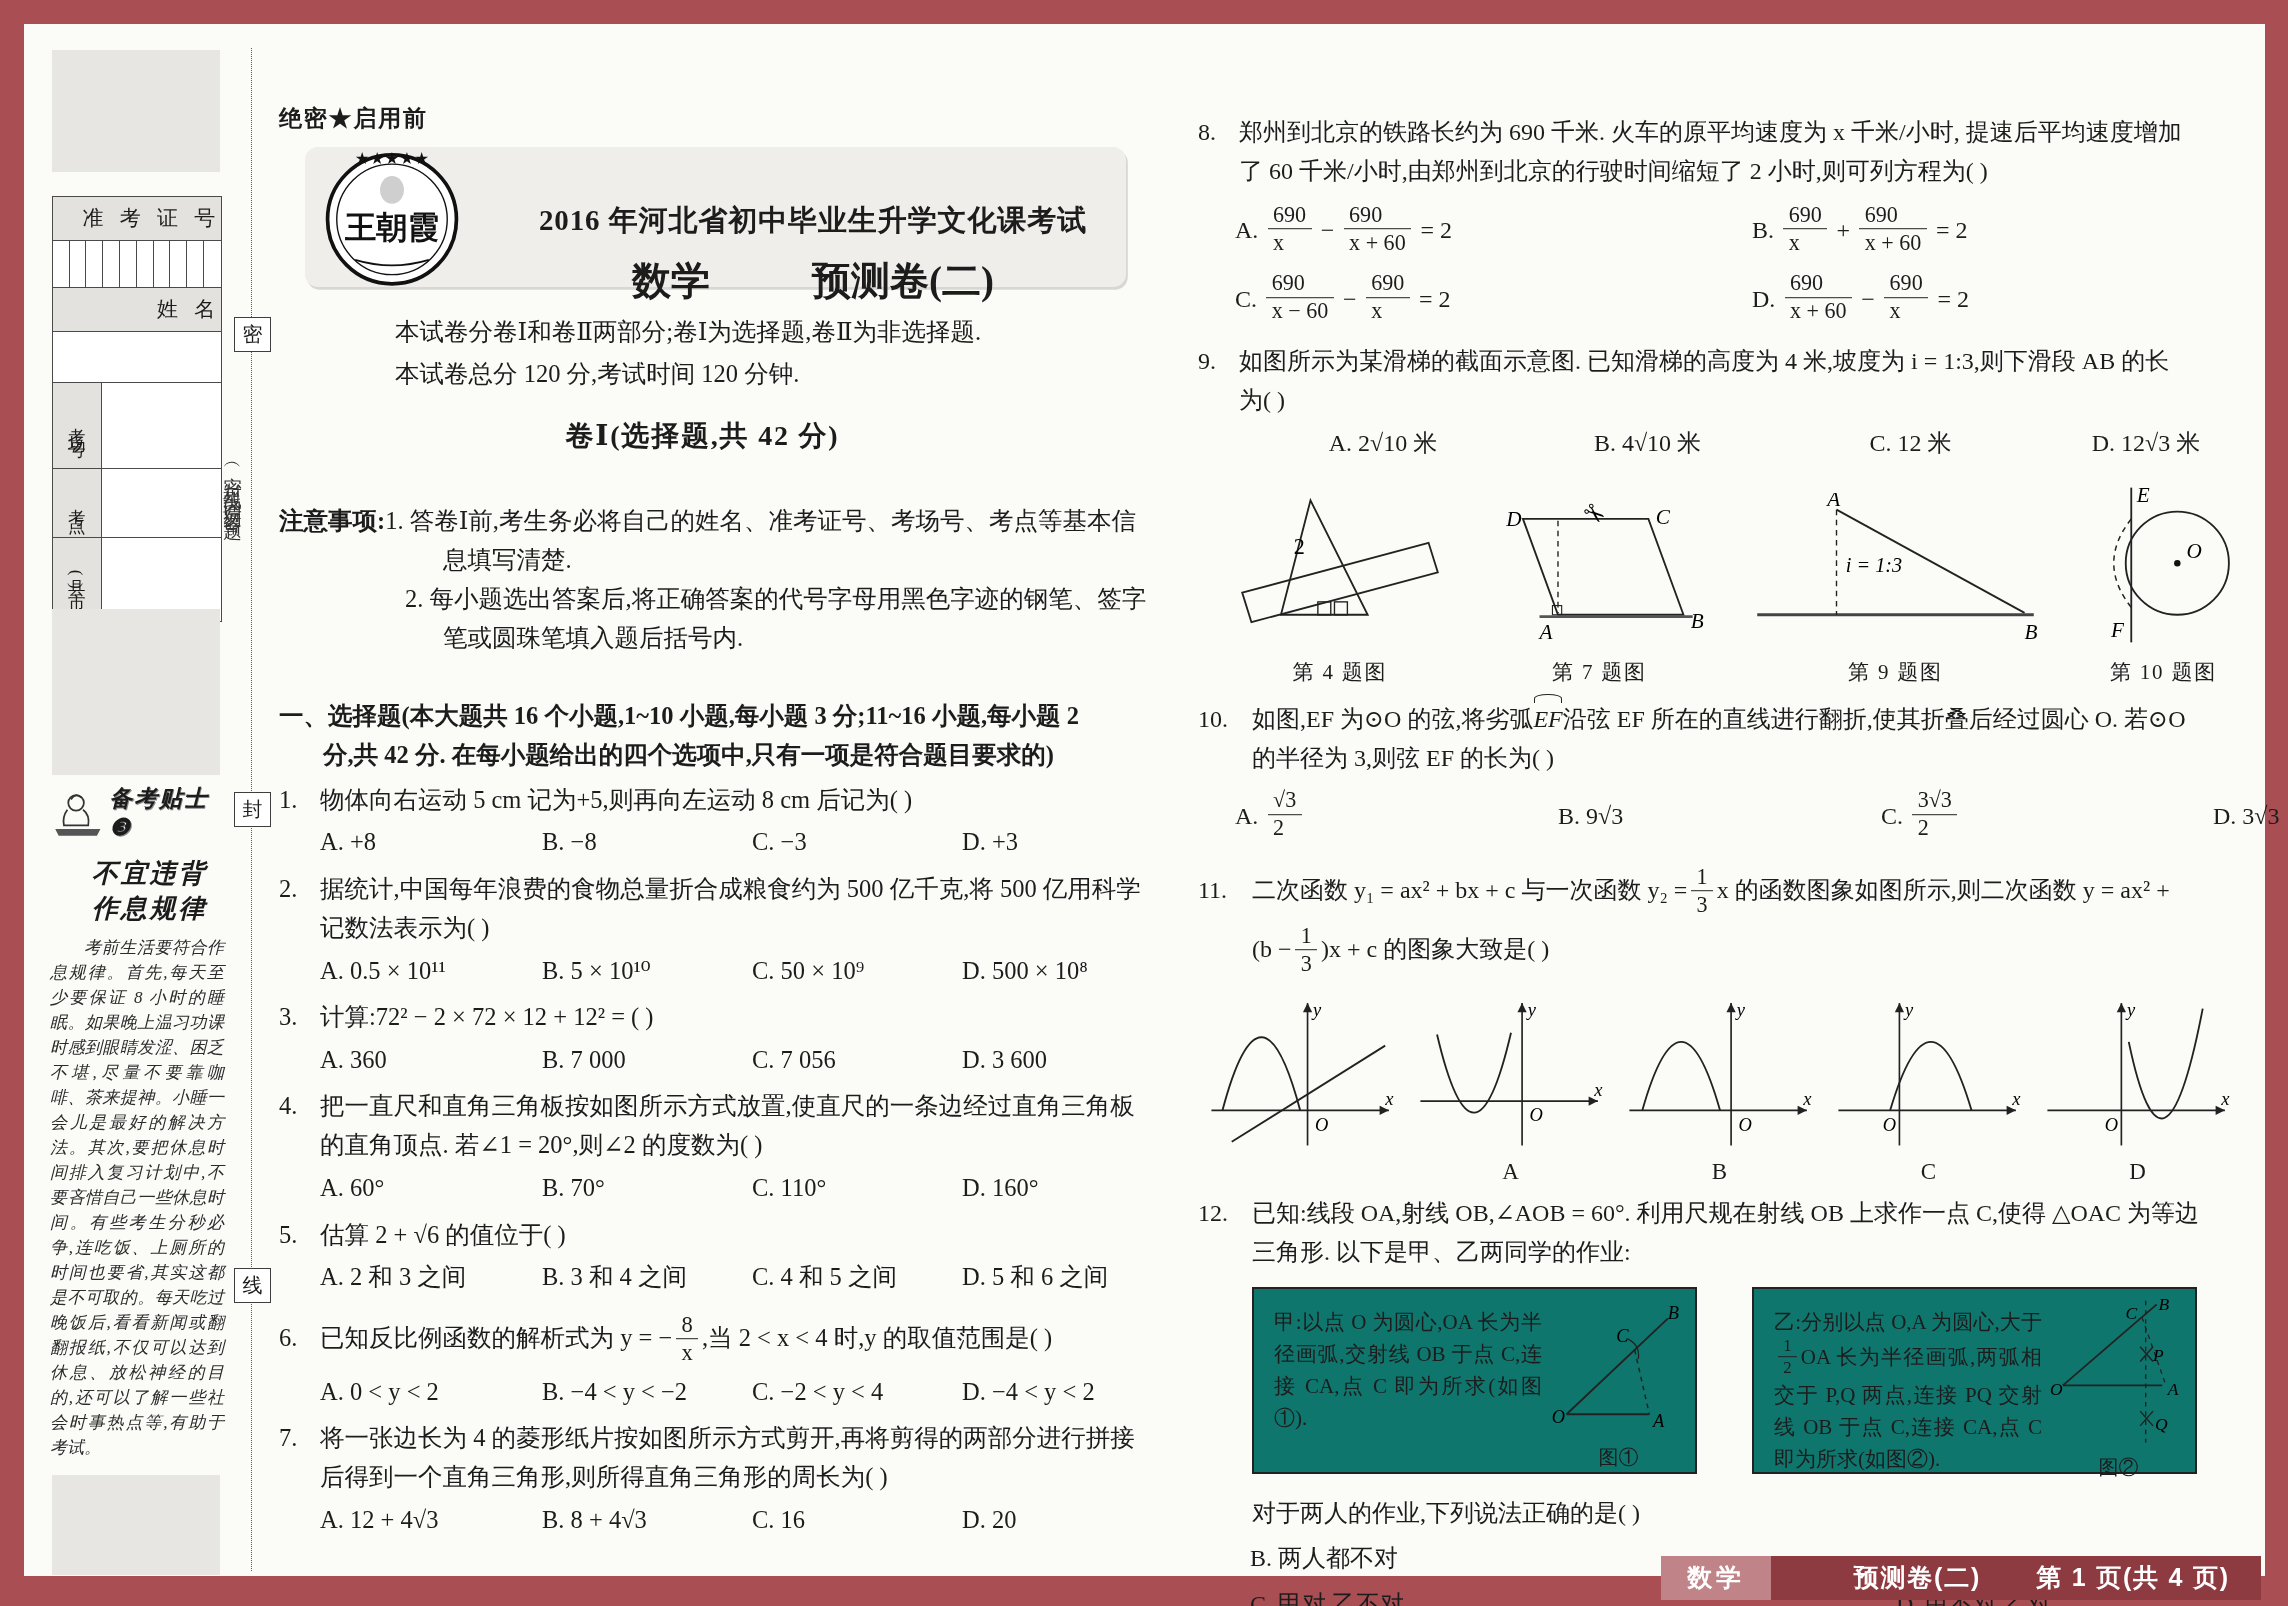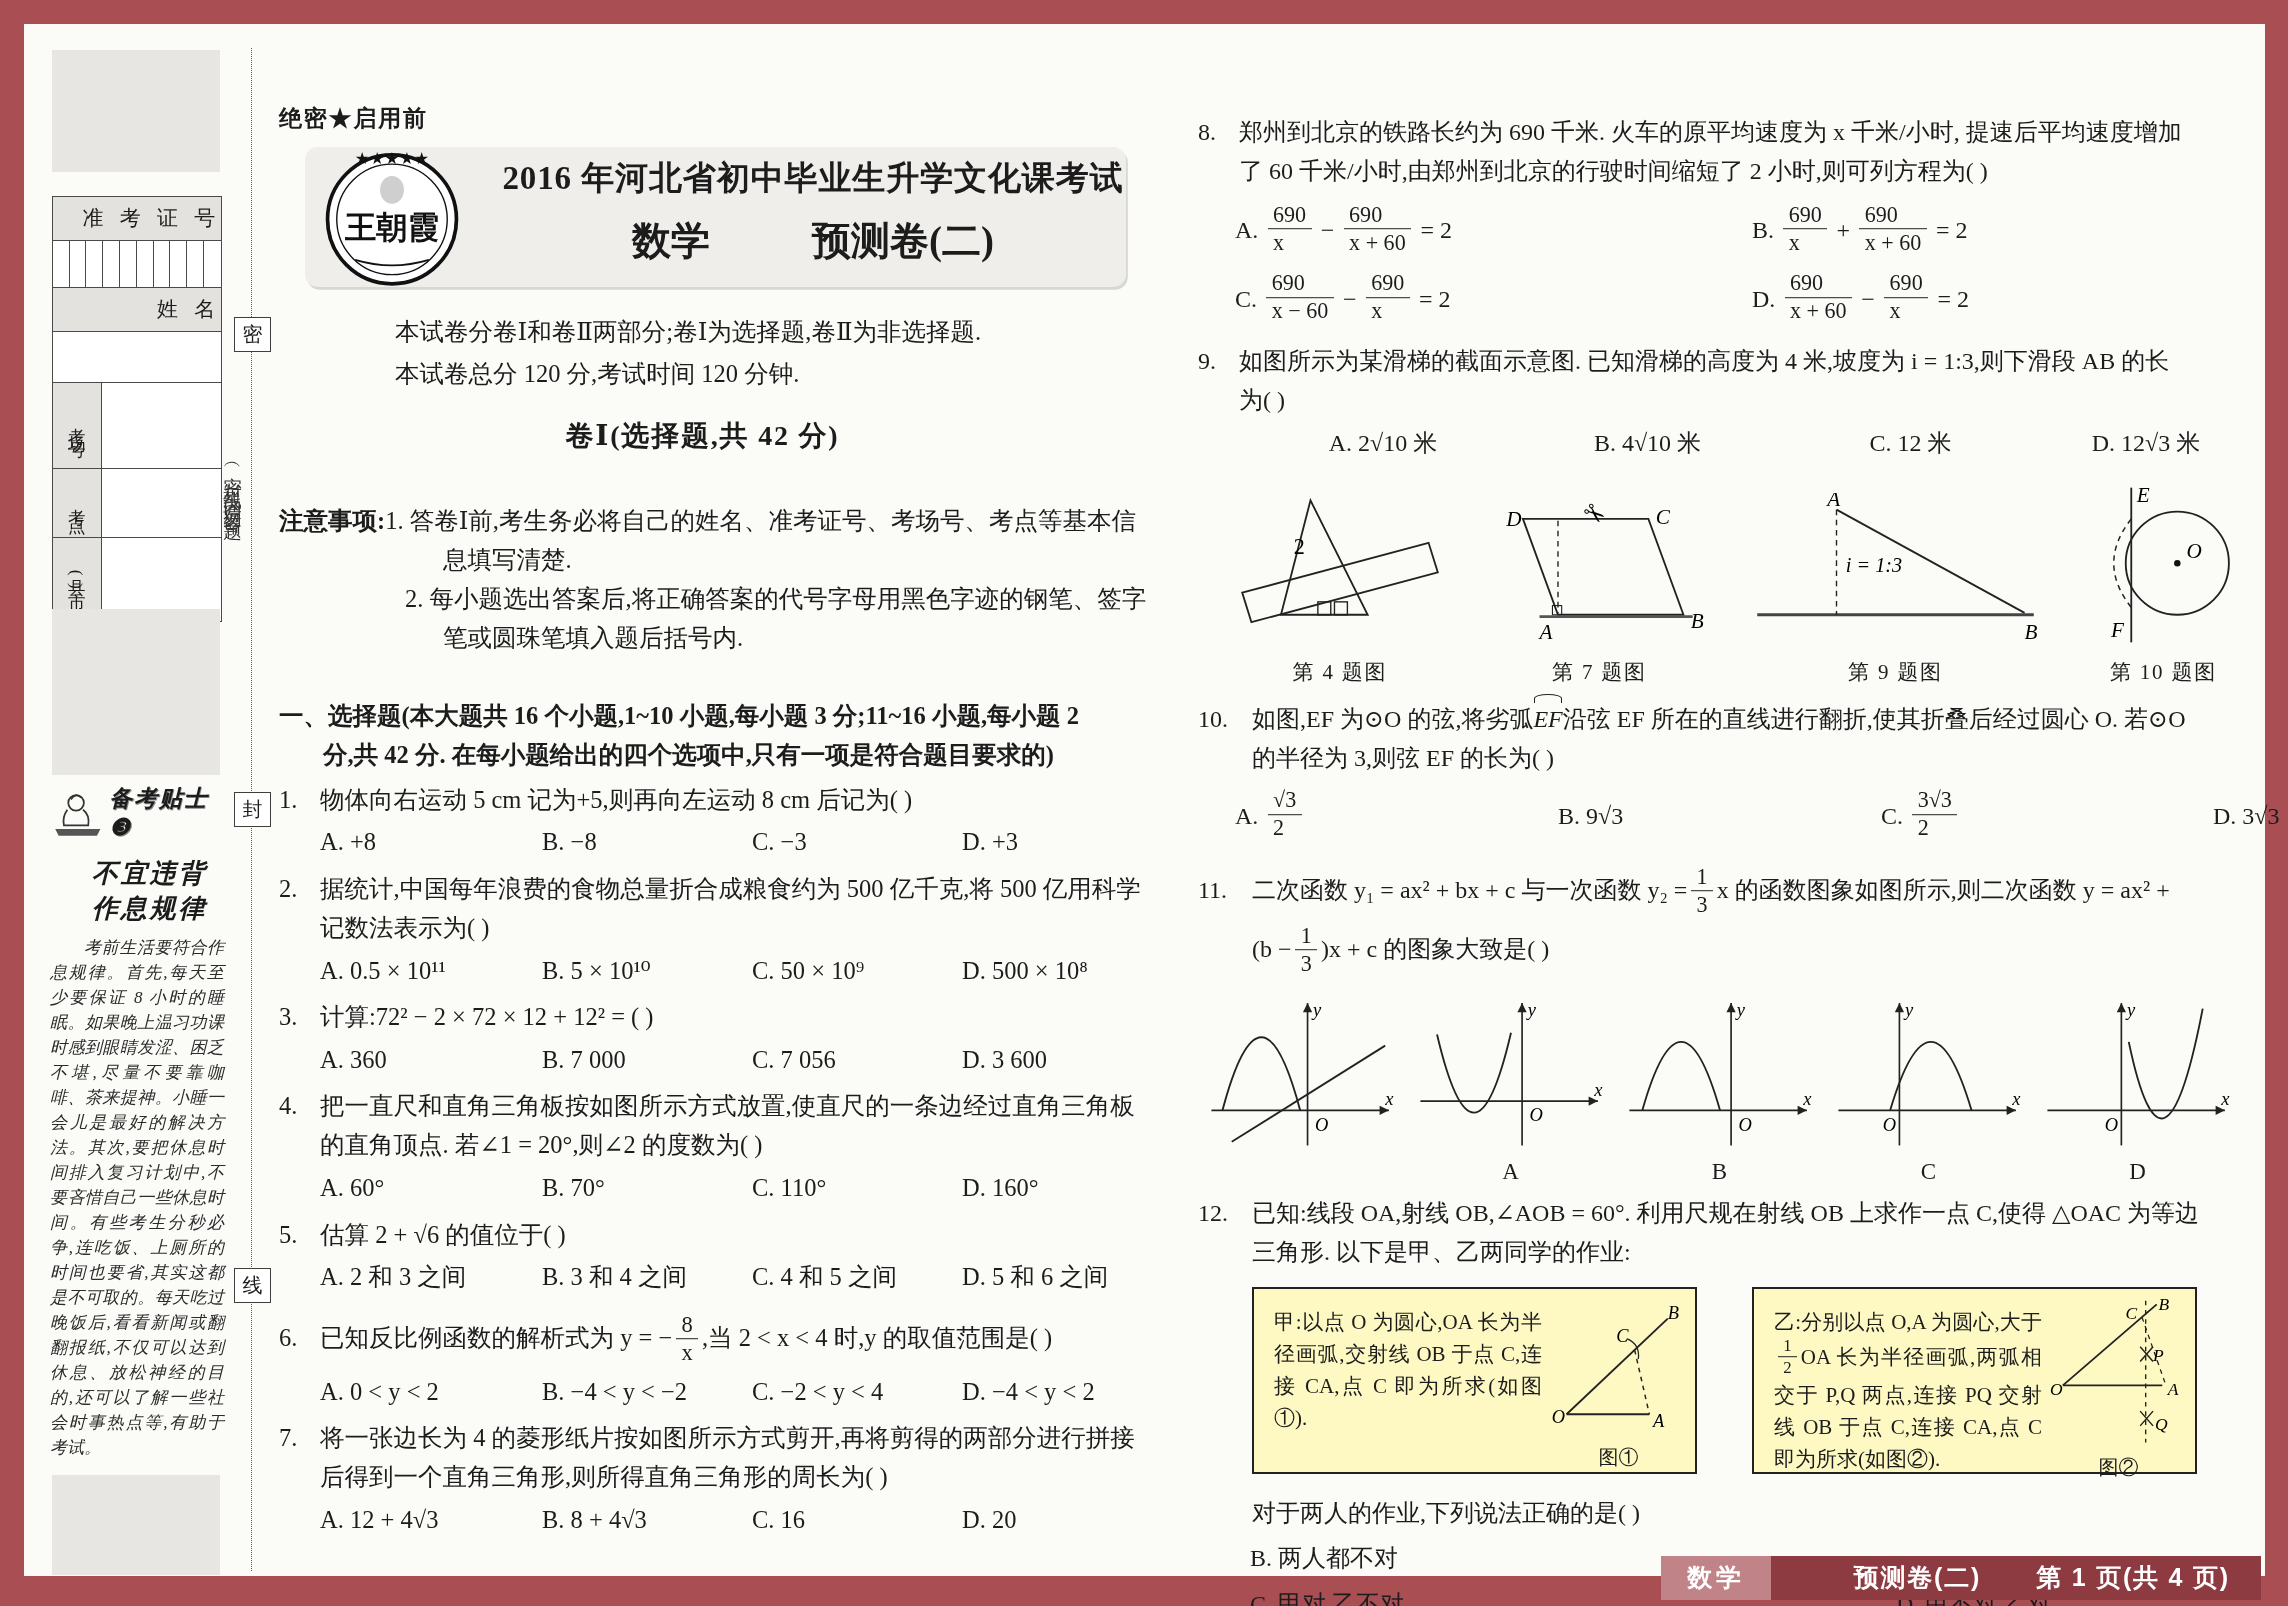--- a/index.html
+++ b/index.html
@@ -33,21 +33,21 @@
   .seal-note{position:absolute;left:196px;top:432px;writing-mode:vertical-rl;font-size:18.5px;letter-spacing:6.5px;color:#333;}
 
   
   .page-left{position:absolute;left:255px;top:0;width:847px;font-size:24.5px;}
   .page-right{position:absolute;left:1174px;top:0;width:1052px;font-size:24px;}
   .line{line-height:39px;}
   .secrecy{margin-top:79px;font-weight:bold;font-size:23px;letter-spacing:1.8px;}
   .banner{position:relative;margin-top:13px;margin-left:26px;height:140px;background:#efeeeb;border-radius:13px;box-shadow:1.8px 2.8px 0 #d8d7d3;}
   .logo{position:absolute;left:13px;top:-5.5px;}
   .titles{position:absolute;left:194px;top:9.2px;width:628px;text-align:center;}
-  .title1{font-weight:bold;font-size:33px;letter-spacing:0.9px;}
+  .title1{font-weight:bold;font-size:29px;letter-spacing:0.9px;margin-top:45px;}
   .title2{margin-top:13px;font-weight:bold;font-size:39px;}
   .title2 .gap{display:inline-block;width:102px;}
   .intro{margin-top:24px;padding-left:116px;line-height:42px;}
   .volume{margin-top:22px;text-align:center;font-weight:bold;font-size:28px;letter-spacing:1.8px;}
   .notice{margin-top:46px;line-height:39px;}
   .notice .row{display:flex;}
   .notice .lead{font-weight:bold;}
   .sect{margin-top:39px;font-weight:bold;line-height:39px;}
   .q{display:flex;margin-top:5.5px;}
   .qnum{width:41px;flex:0 0 auto;}
@@ -63,21 +63,21 @@
   .fracopts{display:grid;grid-template-columns:517px auto;padding-left:37px;row-gap:14.8px;margin-top:13px;}
   .fracopt{display:flex;align-items:center;gap:5.5px;}
   .q10opts{display:grid;grid-template-columns:323px 323px 332px auto;padding-left:37px;margin-top:11px;align-items:center;}
   .figrow{display:flex;align-items:flex-end;gap:33px;margin-top:16.6px;padding-left:31px;}
   .figcell{text-align:center;}
   .figcap{font-size:21px;margin-top:3.7px;letter-spacing:1.8px;}
   .graphrow{display:flex;gap:13px;margin-top:13px;padding-left:5.5px;}
   .graphcell{text-align:center;}
   .graphlabel{font-size:23px;margin-top:1.8px;}
   .workboxes{display:flex;gap:55px;margin-top:14.8px;padding-left:54px;}
-  .workbox{width:441px;height:183px;border:2.3px solid #222;background:#fef9c3;position:relative;}
+  .workbox{width:441px;height:183px;border:2.3px solid #222;background:#0f766e;position:relative;}
   .workbox .wtext{position:absolute;left:20px;top:16.6px;width:268px;font-size:21px;line-height:32px;text-align:justify;}
   .workbox .wfig{position:absolute;right:7.4px;}
   .wcap{font-size:20px;text-align:center;margin-top:-1.8px;}
   svg text{font-family:"Liberation Serif","DejaVu Serif",serif;font-style:italic;}
   svg text.up{font-style:normal;}
 
   
   .footer{position:absolute;right:28px;bottom:7.4px;height:44px;display:flex;align-items:stretch;font-family:"Liberation Sans",sans-serif;}
   .footer .seg-light{background:#c08387;color:#fff;display:flex;align-items:center;padding:0 26px;font-size:25px;font-weight:bold;letter-spacing:3.7px;}
   .footer .seg-dark{background:#8e3a41;color:#fff;display:flex;align-items:center;gap:55px;padding:0 31px 0 83px;font-size:25px;font-weight:bold;letter-spacing:1.8px;}

